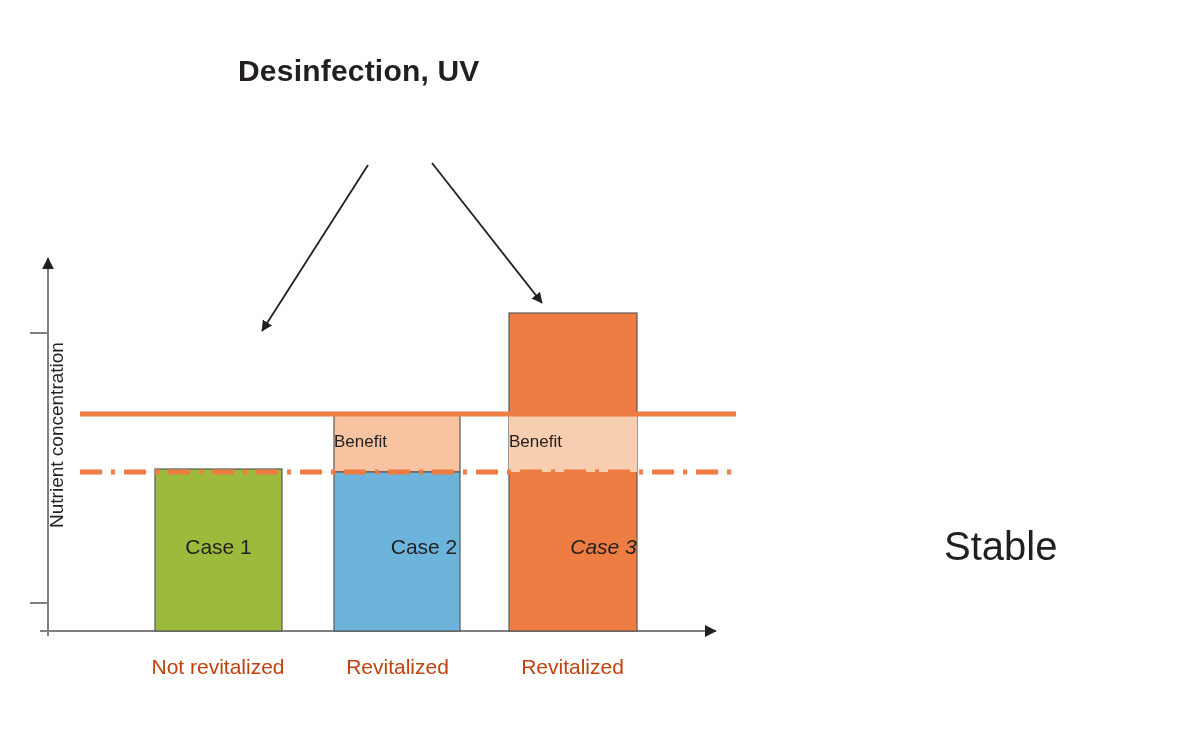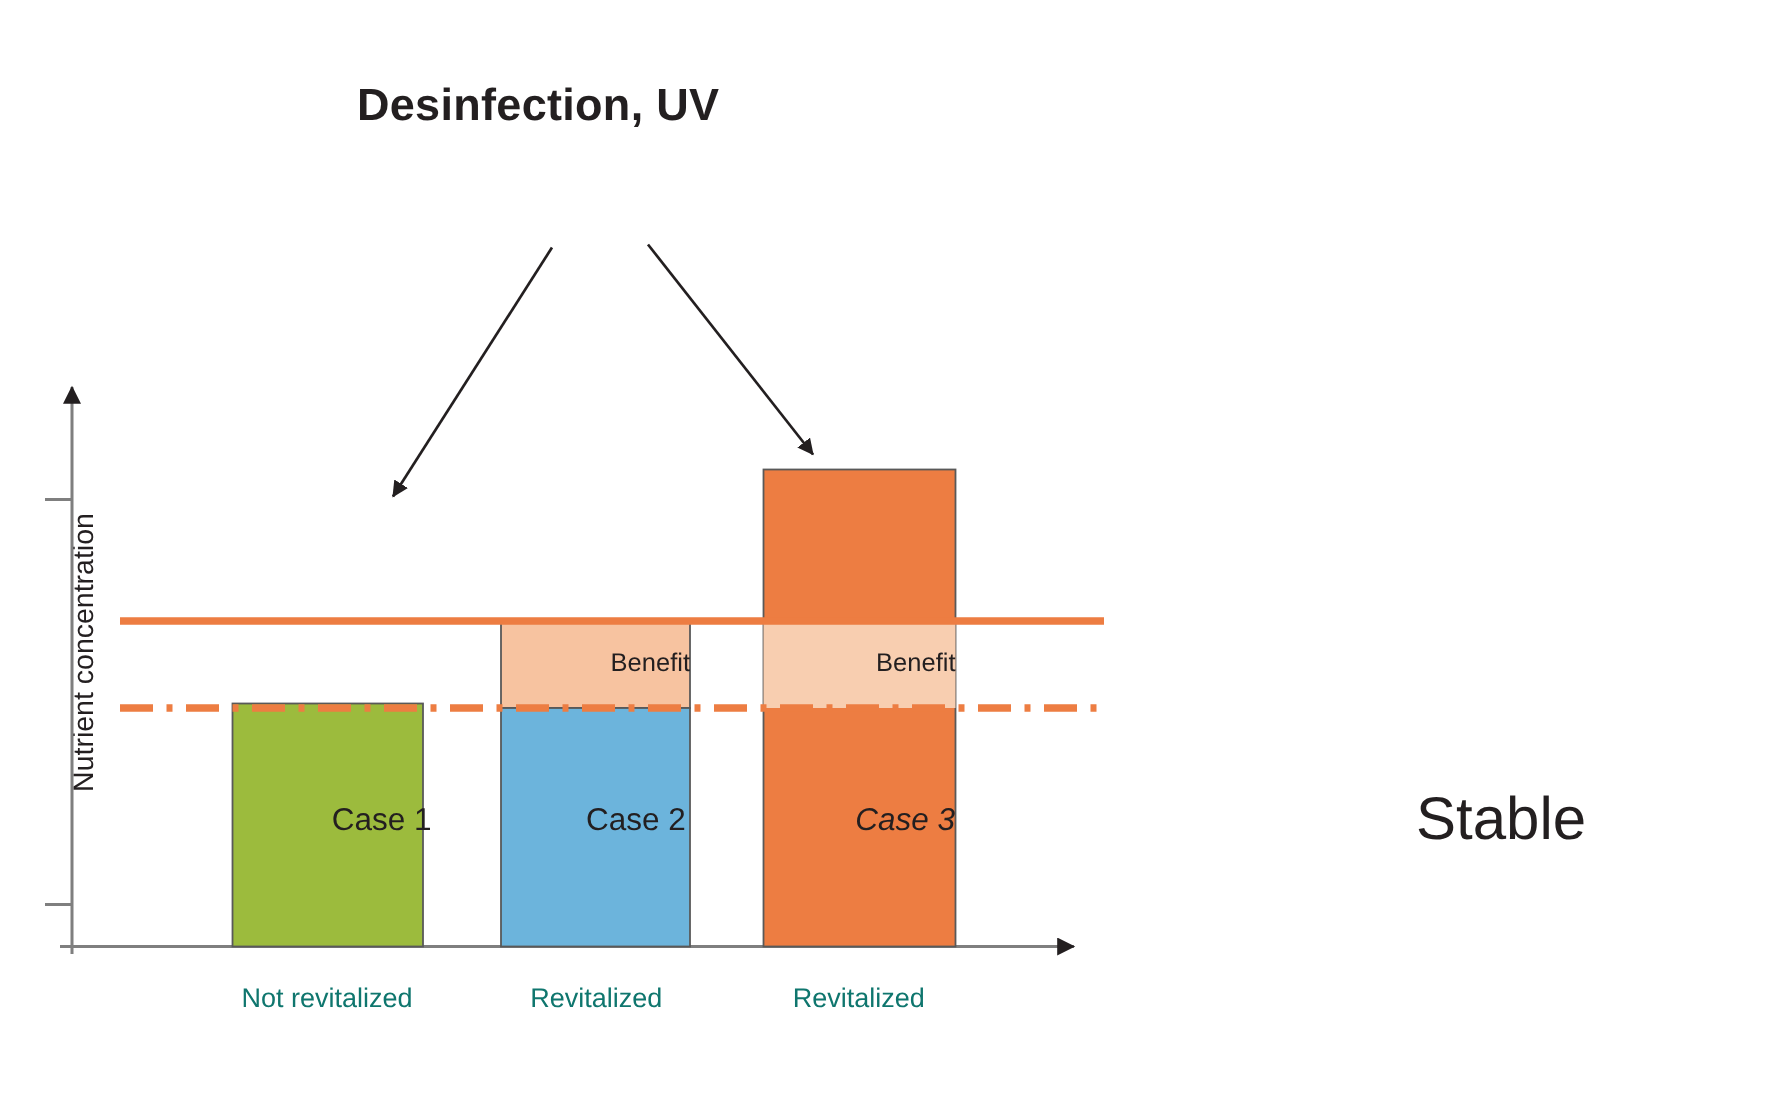--- a/index.html
+++ b/index.html
@@ -76,28 +76,28 @@
     font-size: 21px;
     font-weight: 300;
     color: #231f20;
     text-align: center;
     white-space: nowrap;
   }
   .benefit-label {
     font-size: 17px;
     font-weight: 300;
     color: #231f20;
-    text-align: right;
+    text-align: left;
     white-space: nowrap;
   }
   
   .cat-label {
-    font-size: 18px;
+    font-size: 21px;
     font-weight: 300;
-    color: #0f766e;
+    color: #c2410c;
     text-align: center;
     white-space: nowrap;
   }
 </style>
 </head>
 <body>
 
 <div id="root">
 
   <div class="abs" id="chart-title">Desinfection, UV</div>
@@ -136,21 +136,21 @@
     <rect x="155" y="469" width="127" height="162" fill="#9CBB3D" stroke="#595959" stroke-width="1.2"></rect>
 
     <line x1="80" y1="414" x2="736" y2="414" stroke="#ED7D42" stroke-width="5"></line>
 
     <line x1="80" y1="472" x2="736" y2="472" stroke="#ED7D42" stroke-width="5" stroke-dasharray="22 9 4 9" stroke-linecap="butt"></line>
 
     <line x1="368" y1="165" x2="262" y2="331" stroke="#231f20" stroke-width="1.8" marker-end="url(#arrowBlack)"></line>
     <line x1="432" y1="163" x2="542" y2="303" stroke="#231f20" stroke-width="1.8" marker-end="url(#arrowBlack)"></line>
   </svg>
 
-  <div class="abs bar-label" style="left:155px; top:535px; width:127px;padding-left:36px;">Case 1</div>
+  <div class="abs bar-label" style="left:155px; top:535px; width:127px;">Case 1</div>
 
   <div class="abs bar-label" style="left:334px; top:535px; width:126px;padding-left:27px;">Case 2</div>
 
   <div class="abs bar-label" style="left:539px; top:535px; width:129px;font-style:italic;">Case 3</div>
 
   <div class="abs benefit-label" style="left:334px; top:432px; width:126px;">Benefit</div>
 
   <div class="abs benefit-label" style="left:509px; top:432px; width:128px;">Benefit</div>
 
   <div class="abs cat-label" style="left:113px; top:655px; width:210px;">Not revitalized</div>

